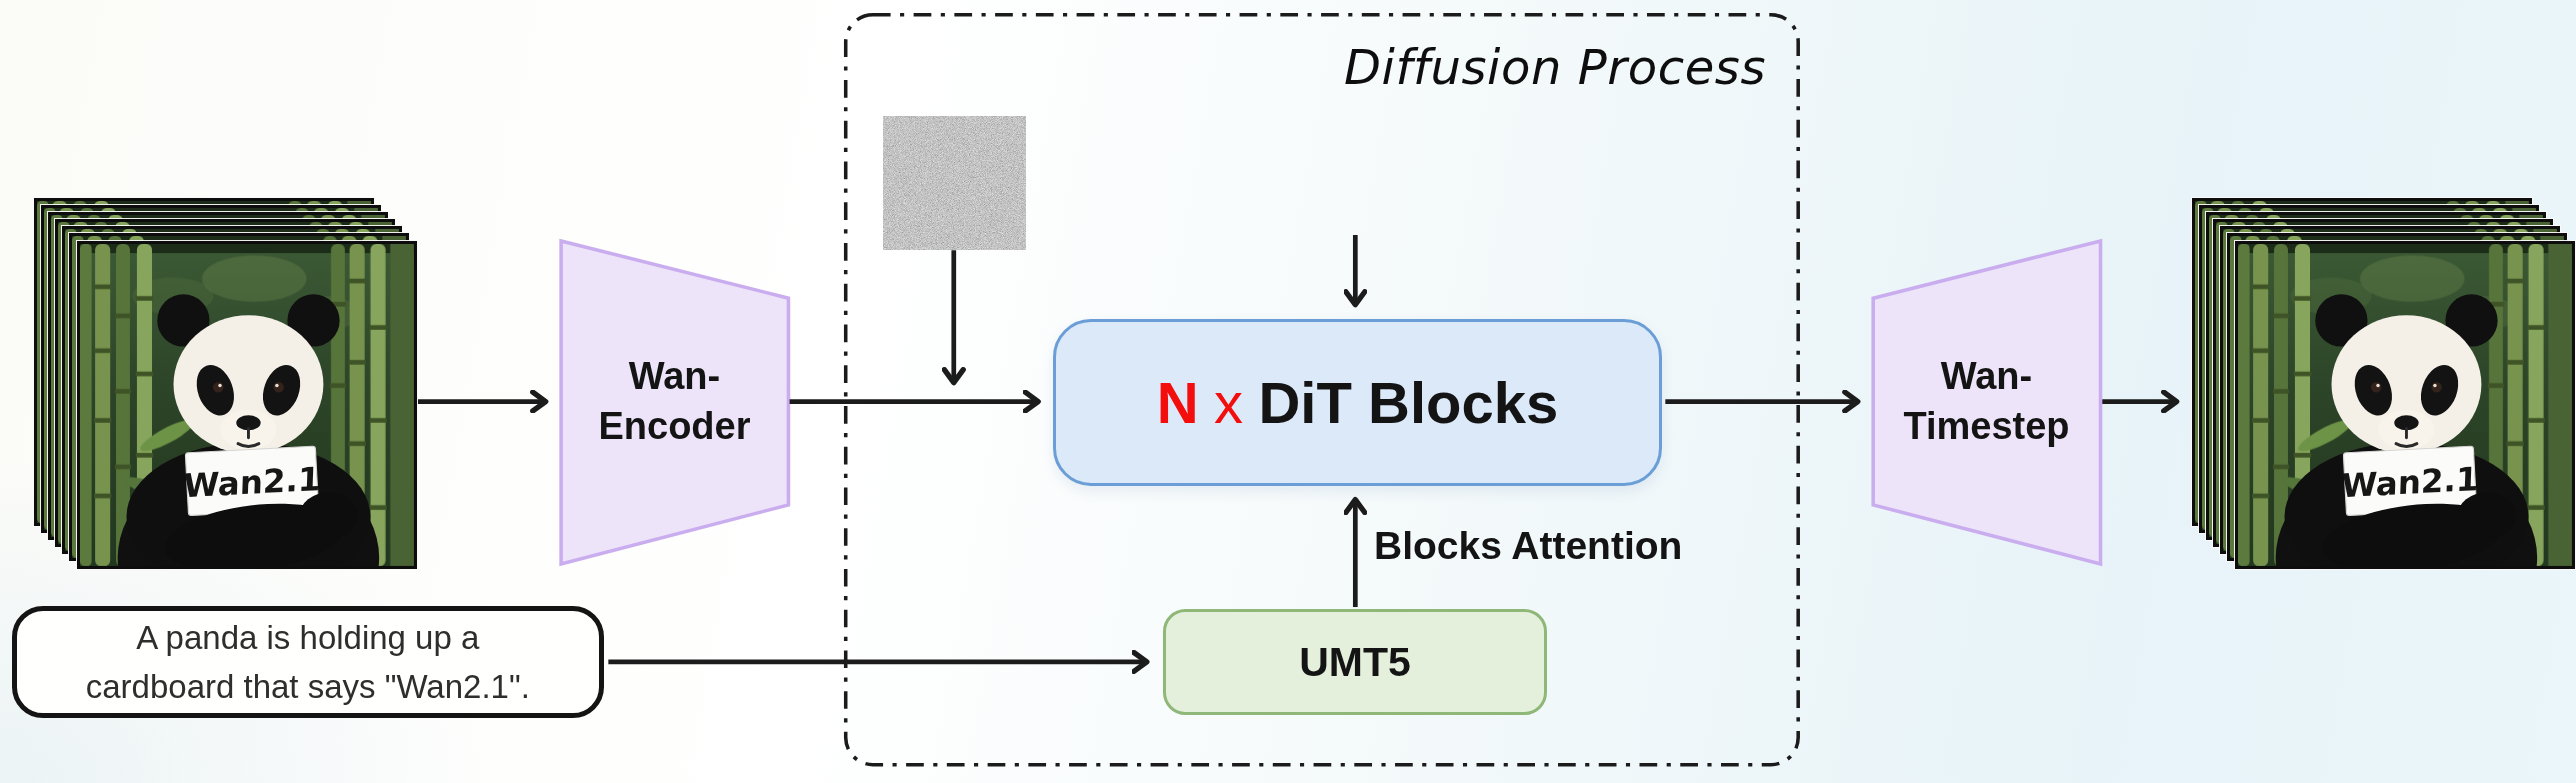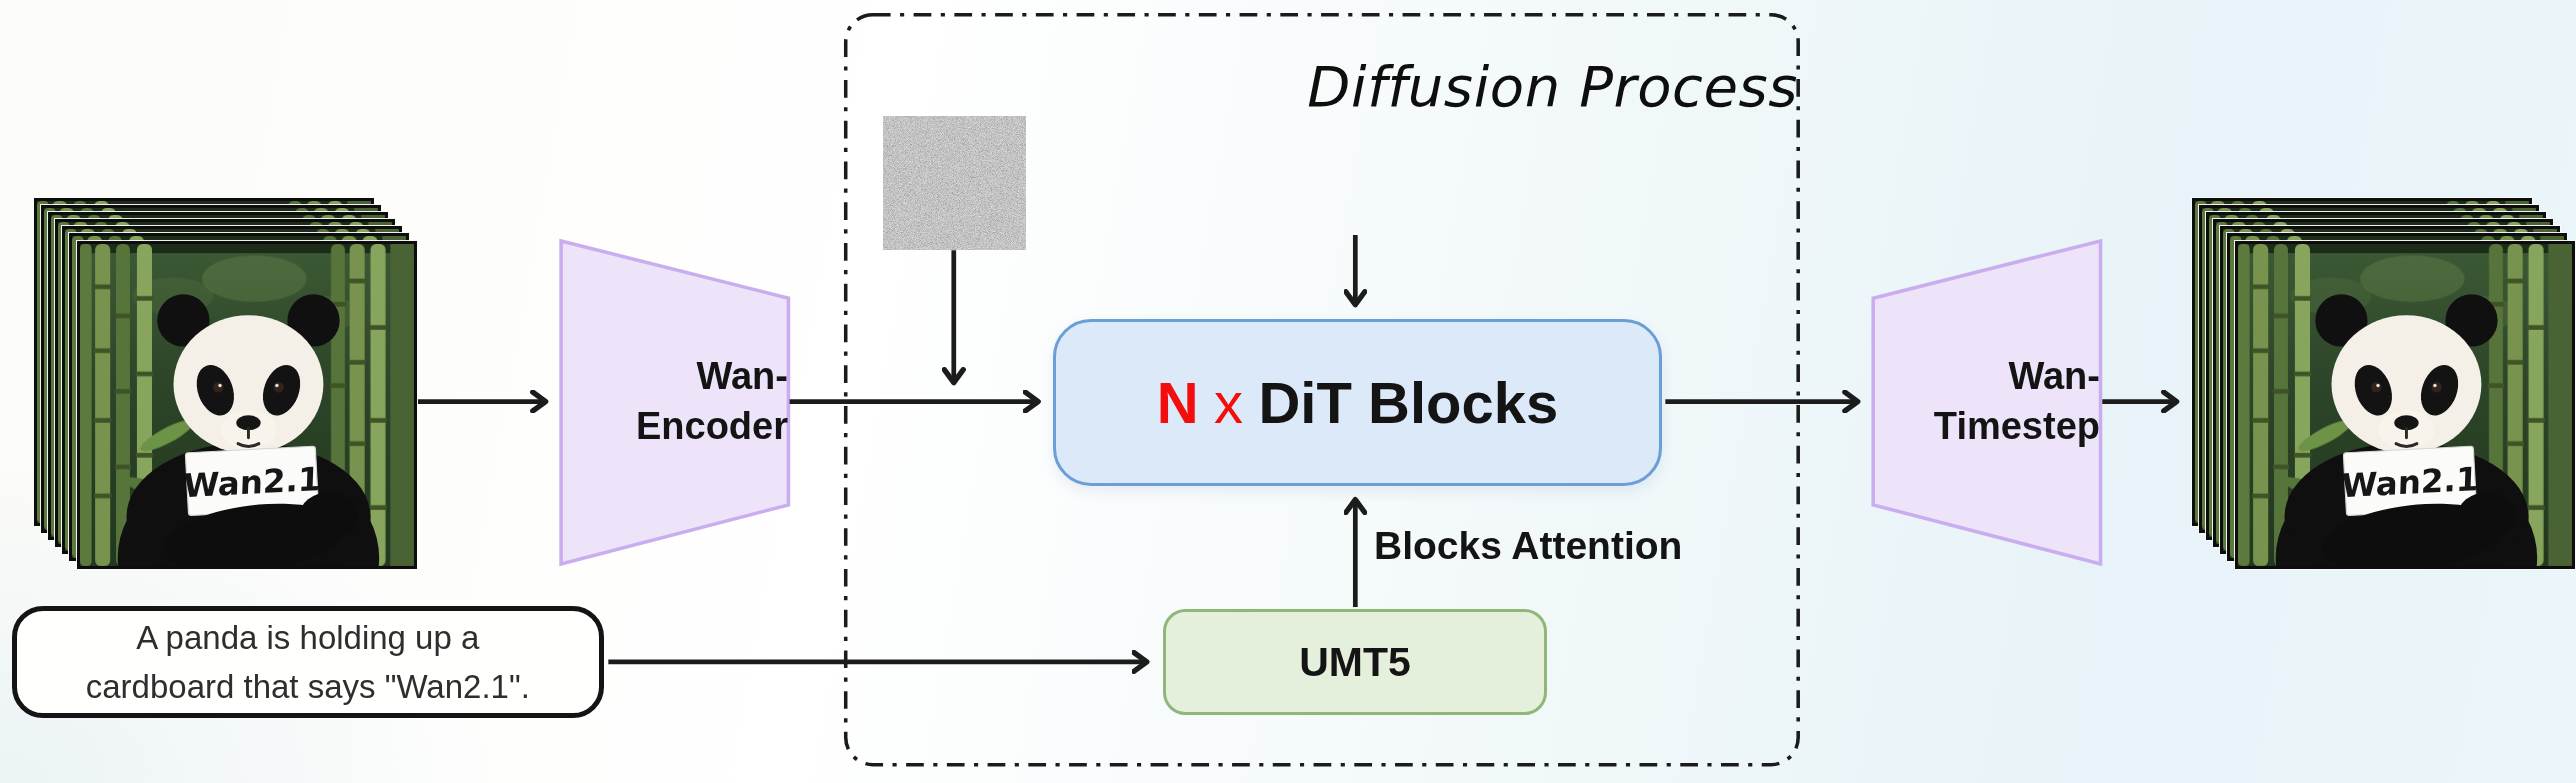--- a/index.html
+++ b/index.html
@@ -10,23 +10,23 @@
   .canvas{
     position:relative;width:2576px;height:783px;
     background:
       radial-gradient(827px 531px at 0% 100%, rgba(205,228,238,.35), rgba(205,228,238,0) 60%),
       linear-gradient(100deg, var(--bg_left,#fbfbf8) 0%, #ffffff 34%, #f3f9fa 58%, var(--bg_right,#e7f3f8) 82%, #eaf6fa 100%);
   }
   svg.overlay{position:absolute;left:0;top:0;width:2576px;height:783px;}
 
   .label{position:absolute;white-space:nowrap;}
   .title{
-    position:absolute;right:778px;top:39px;
+    position:absolute;right:810px;top:39px;
     font-family:"DejaVu Sans",sans-serif;font-style:italic;font-weight:500;
-    font-size:56px;color:#0e0e0e;letter-spacing:0.6px;margin-top:15px;
+    font-size:48px;color:#0e0e0e;letter-spacing:0.6px;
   }
   .box{position:absolute;display:flex;align-items:center;justify-content:center;box-sizing:border-box;}
   .timestep{
     left:1163px;top:135px;width:384px;height:99px;border-radius:25px;
     background:var(--timestep_fill,#f9efd8);font-size:39px;font-weight:600;
     box-shadow:0 4.7px 10.6px rgba(120,100,40,.08);
   }
   .dit{
     left:1053px;top:319px;width:609px;height:167px;border-radius:38px;
     background:var(--dit_fill,#dce9f8);border:3.5px solid var(--dit_border,#6b9ed6);
@@ -34,21 +34,21 @@
   }
   .dit .n{color:var(--dit_red,#f40d0d);font-weight:800;margin-right:15.4px;}
   .dit .x{color:var(--dit_red,#f40d0d);font-weight:500;margin-right:15.4px;}
   .umt5{
     left:1163px;top:609px;width:384px;height:106px;border-radius:22.4px;
     background:var(--umt5_fill,#e4f0dc);border:3px solid var(--umt5_border,#8eb778);
     font-size:41px;font-weight:600;
   }
   .cross{left:1374px;top:524px;font-size:39px;font-weight:600;}
   .codec-label{
-    position:absolute;width:227px;text-align:right;font-size:38px;font-weight:600;line-height:1.32;
+    position:absolute;width:227px;text-align:center;font-size:38px;font-weight:600;line-height:1.32;
   }
   .codec-label.enc{left:561px;top:351px;}
   .codec-label.dec{left:1873px;top:351px;}
   .prompt{
     position:absolute;left:11.8px;top:606px;width:592px;height:112px;box-sizing:border-box;
     border:5.3px solid var(--prompt_border,#141414);border-radius:31px;background:#fffffe;
     display:flex;flex-direction:column;align-items:center;justify-content:center;
     font-size:33px;font-weight:500;color:#2e2e2e;line-height:1.5;text-align:center;
   }
   .stack{position:absolute;width:382px;height:370px;}

